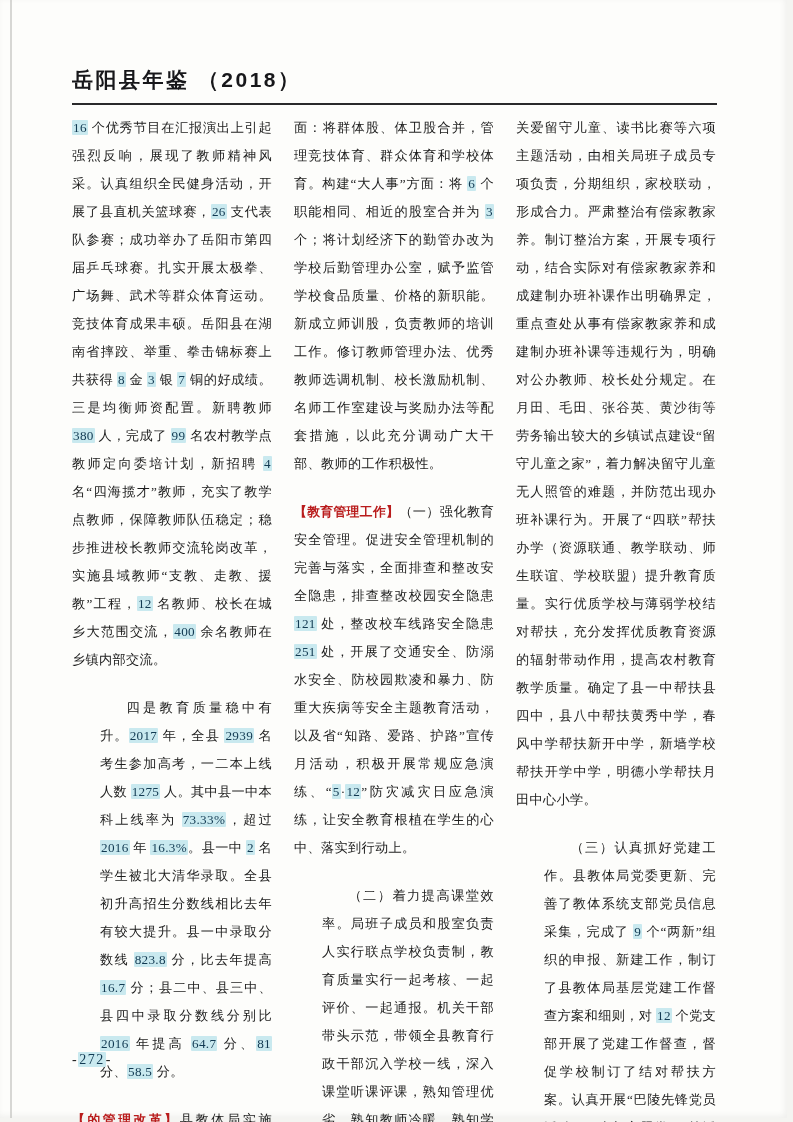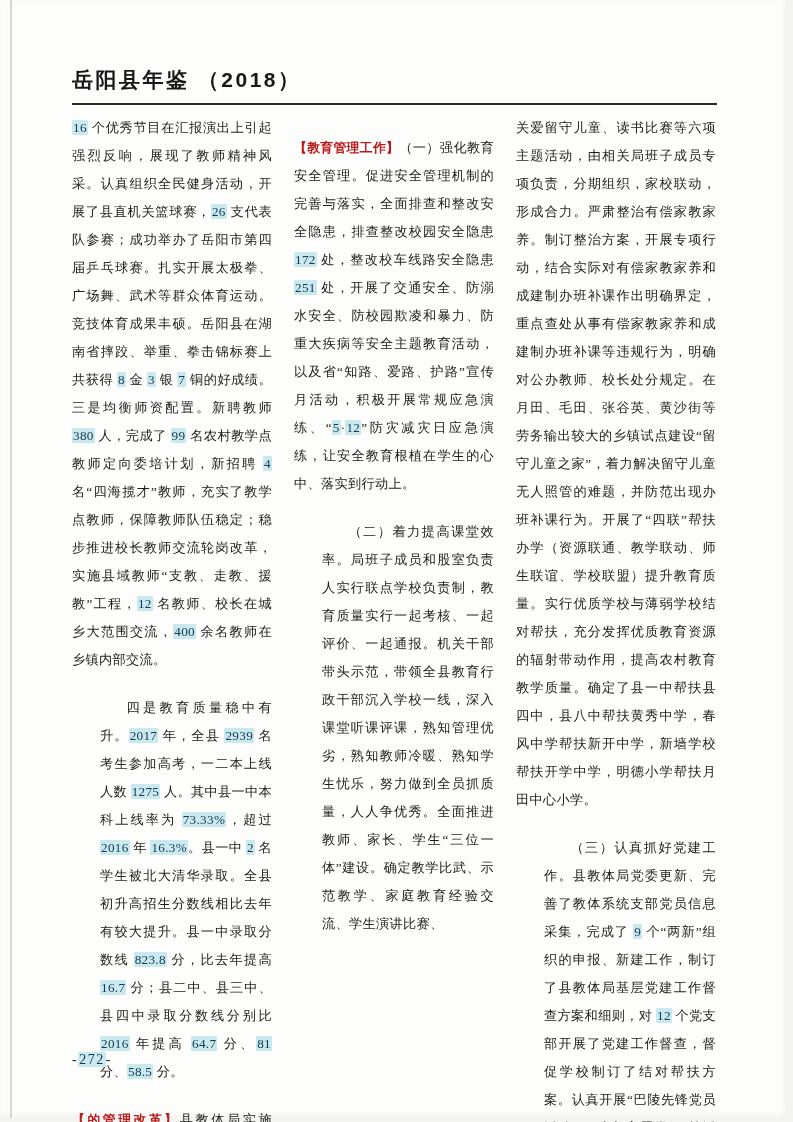--- a/index.html
+++ b/index.html
@@ -70,21 +70,22 @@
     <div class="header-rule"></div>
   </div>
 
   <div class="content">
     <div class="column">
         <p class="para"><span class="num">16</span> 个优秀节目在汇报演出上引起强烈反响，展现了教师精神风采。认真组织全民健身活动，开展了县直机关篮球赛，<span class="num">26</span> 支代表队参赛；成功举办了岳阳市第四届乒乓球赛。扎实开展太极拳、广场舞、武术等群众体育运动。竞技体育成果丰硕。岳阳县在湖南省摔跤、举重、拳击锦标赛上共获得 <span class="num">8</span> 金 <span class="num">3</span> 银 <span class="num">7</span> 铜的好成绩。三是均衡师资配置。新聘教师 <span class="num">380</span> 人，完成了 <span class="num">99</span> 名农村教学点教师定向委培计划，新招聘 <span class="num">4</span> 名“四海揽才”教师，充实了教学点教师，保障教师队伍稳定；稳步推进校长教师交流轮岗改革，实施县域教师“支教、走教、援教”工程，<span class="num">12</span> 名教师、校长在城乡大范围交流，<span class="num">400</span> 余名教师在乡镇内部交流。</p>
         <p class="para indent gap">四是教育质量稳中有升。<span class="num">2017</span> 年，全县 <span class="num">2939</span> 名考生参加高考，一二本上线人数 <span class="num">1275</span> 人。其中县一中本科上线率为 <span class="num">73.33%</span>，超过 <span class="num">2016</span> 年 <span class="num">16.3%</span>。县一中 <span class="num">2</span> 名学生被北大清华录取。全县初升高招生分数线相比去年有较大提升。县一中录取分数线 <span class="num">823.8</span> 分，比去年提高 <span class="num">16.7</span> 分；县二中、县三中、县四中录取分数线分别比 <span class="num">2016</span> 年提高 <span class="num">64.7</span> 分、<span class="num">81</span> 分、<span class="num">58.5</span> 分。</p>
         <p class="para gap"><b class="section-label">【的管理改革】</b>县教体局实施了“大安全、大体育、大人事”的管理改革，推进股室职能调整。构建“大安全”方面：将勤管办负责的食品安全、教建中心负责的校舍安全、安全股负责的校车安全，划归安全股负责。构建“大体育”方</p>
       </div>
     <div class="column">
-        <p class="para gap"><b class="section-label">【教育管理工作】</b>（一）强化教育安全管理。促进安全管理机制的完善与落实，全面排查和整改安全隐患，排查整改校园安全隐患 <span class="num">172</span> 处，整改校车线路安全隐患 <span class="num">251</span> 处，开展了交通安全、防溺水安全、防校园欺凌和暴力、防重大疾病等安全主题教育活动，以及省“知路、爱路、护路”宣传月活动，积极开展常规应急演练、“<span class="num">5</span>·<span class="num">12</span>”防灾减灾日应急演练，让安全教育根植在学生的心中、落实到行动上。</p>
+        <p class="para">面：将群体股、体卫股合并，管理竞技体育、群众体育和学校体育。构建“大人事”方面：将 <span class="num">6</span> 个职能相同、相近的股室合并为 <span class="num">3</span> 个；将计划经济下的勤管办改为学校后勤管理办公室，赋予监管学校食品质量、价格的新职能。新成立师训股，负责教师的培训工作。修订教师管理办法、优秀教师选调机制、校长激励机制、名师工作室建设与奖励办法等配套措施，以此充分调动广大干部、教师的工作积极性。</p>
+        <p class="para gap"><b class="section-label">【教育管理工作】</b>（一）强化教育安全管理。促进安全管理机制的完善与落实，全面排查和整改安全隐患，排查整改校园安全隐患 <span class="num">121</span> 处，整改校车线路安全隐患 <span class="num">251</span> 处，开展了交通安全、防溺水安全、防校园欺凌和暴力、防重大疾病等安全主题教育活动，以及省“知路、爱路、护路”宣传月活动，积极开展常规应急演练、“<span class="num">5</span>·<span class="num">12</span>”防灾减灾日应急演练，让安全教育根植在学生的心中、落实到行动上。</p>
         <p class="para indent gap">（二）着力提高课堂效率。局班子成员和股室负责人实行联点学校负责制，教育质量实行一起考核、一起评价、一起通报。机关干部带头示范，带领全县教育行政干部沉入学校一线，深入课堂听课评课，熟知管理优劣，熟知教师冷暖、熟知学生忧乐，努力做到全员抓质量，人人争优秀。全面推进教师、家长、学生“三位一体”建设。确定教学比武、示范教学、家庭教育经验交流、学生演讲比赛、</p>
       </div>
     <div class="column">
         <p class="para">关爱留守儿童、读书比赛等六项主题活动，由相关局班子成员专项负责，分期组织，家校联动，形成合力。严肃整治有偿家教家养。制订整治方案，开展专项行动，结合实际对有偿家教家养和成建制办班补课作出明确界定，重点查处从事有偿家教家养和成建制办班补课等违规行为，明确对公办教师、校长处分规定。在月田、毛田、张谷英、黄沙街等劳务输出较大的乡镇试点建设“留守儿童之家”，着力解决留守儿童无人照管的难题，并防范出现办班补课行为。开展了“四联”帮扶办学（资源联通、教学联动、师生联谊、学校联盟）提升教育质量。实行优质学校与薄弱学校结对帮扶，充分发挥优质教育资源的辐射带动作用，提高农村教育教学质量。确定了县一中帮扶县四中，县八中帮扶黄秀中学，春风中学帮扶新开中学，新墙学校帮扶开学中学，明德小学帮扶月田中心小学。</p>
         <p class="para indent gap">（三）认真抓好党建工作。县教体局党委更新、完善了教体系统支部党员信息采集，完成了 <span class="num">9</span> 个“两新”组织的申报、新建工作，制订了县教体局基层党建工作督查方案和细则，对 <span class="num">12</span> 个党支部开展了党建工作督查，督促学校制订了结对帮扶方案。认真开展“巴陵先锋党员活动日”“支部主题党日”等活动。召开了 <span class="num">2</span> 次党风廉政建设会议，开展了 <span class="num">4</span> 次党员主题活动，邀请县委党校教授在“七一”庆祝大会上授党课，吸收一批优秀干部加入党组织，表彰奖励教体系统 <span class="num">5</span> 个优秀党支部和 <span class="num">10</span></p>
       </div>
   </div>
 
   <div class="footer">-<span class="num">272</span>-</div>
 </div>

